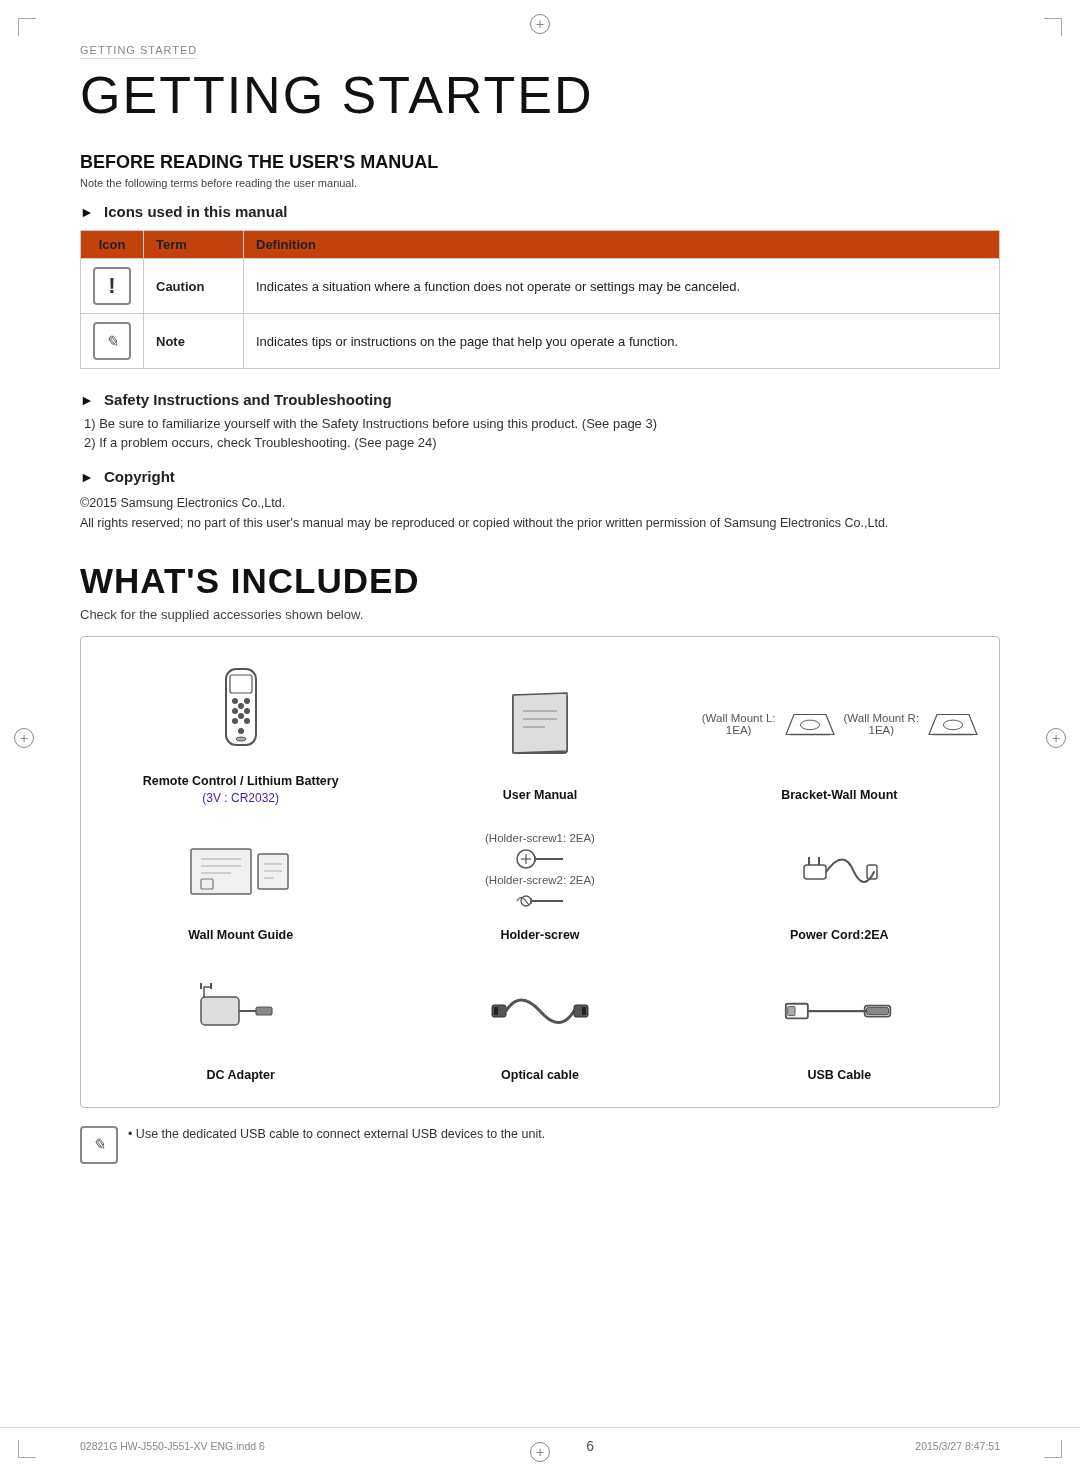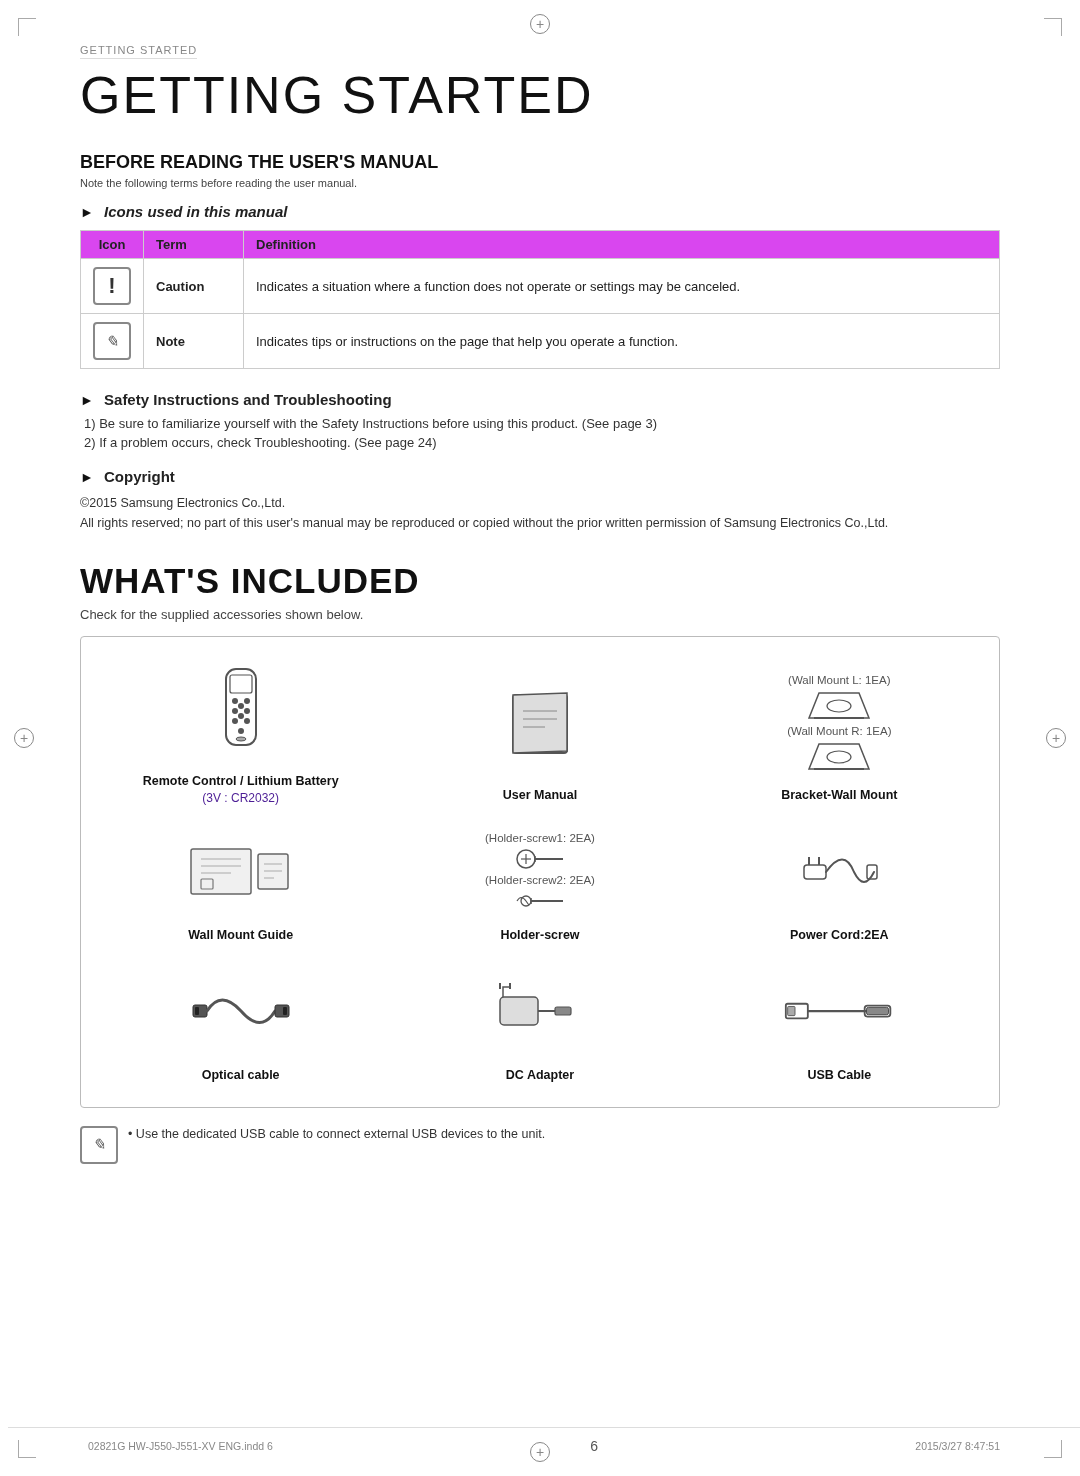--- a/index.html
+++ b/index.html
@@ -112,21 +112,21 @@
     }
 
     
     .icons-table {
       width: 100%;
       border-collapse: collapse;
       margin-bottom: 22px;
       font-size: 13px;
     }
     .icons-table th {
-      background: #d946ef;
+      background: #c2410c;
       border: 1px solid #ccc;
       padding: 6px 12px;
       text-align: left;
       font-weight: 700;
       font-size: 13px;
     }
     .icons-table th.center { text-align: center; }
     .icons-table td {
       border: 1px solid #ccc;
       padding: 8px 12px;
@@ -273,21 +273,21 @@
       list-style: none;
     }
     .note-content li::before {
       content: '• ';
     }
 
     
     .footer {
       position: absolute;
       bottom: 22px;
-      left: 8px; right: 0;
+      left: 0; right: 0;
       display: flex;
       align-items: center;
       justify-content: space-between;
       padding: 0 80px;
       border-top: 1px solid #ddd;
       padding-top: 10px;
     }
     .footer-left { font-size: 10.5px; color: #888; }
     .footer-center { font-size: 14px; color: #555; }
     .footer-right { font-size: 10.5px; color: #888; }
@@ -370,21 +370,21 @@
 
     
     <h1 class="main-title">GETTING STARTED</h1>
 
     
     <div>
       <h2 class="section-title" style="font-size:18px; font-weight:700; margin-bottom:4px;">BEFORE READING THE USER'S MANUAL</h2>
       <p class="section-subtitle">Note the following terms before reading the user manual.</p>
 
       <div class="safety-section">
-        <h3 style="font-size:15px; font-weight:700; margin-bottom:10px;font-style:italic;">
+        <h3 style="font-size:15px; font-weight:700; margin-bottom:10px;">
           <span class="arrow-prefix">►</span>
           <span>Icons used in this manual</span>
         </h3>
 
         <table class="icons-table">
           <thead>
             <tr>
               <th class="center">Icon</th>
               <th>Term</th>
               <th>Definition</th>
@@ -472,21 +472,21 @@
                 <polygon points="8,6 62,4 62,62 8,64" fill="#ddd" stroke="#555" stroke-width="1.5"></polygon>
                 <line x1="18" y1="22" x2="52" y2="22" stroke="#888" stroke-width="1"></line>
                 <line x1="18" y1="30" x2="52" y2="30" stroke="#888" stroke-width="1"></line>
                 <line x1="18" y1="38" x2="40" y2="38" stroke="#888" stroke-width="1"></line>
               </svg>
             </div>
             <div class="accessory-label">User Manual</div>
           </div>
 
           <div class="accessory-item">
-            <div class="accessory-image" style="flex-direction:column; gap:2px;">
+            <div class="accessory-image" style="gap:2px;">
               <div class="sub-note">(Wall Mount L: 1EA)</div>
               <svg width="70" height="35" viewBox="0 0 70 35">
                 <path d="M5,30 L15,5 L55,5 L65,30 Z" fill="none" stroke="#555" stroke-width="1.5"></path>
                 <ellipse cx="35" cy="18" rx="12" ry="6" fill="none" stroke="#555" stroke-width="1.2"></ellipse>
                 <line x1="10" y1="30" x2="60" y2="30" stroke="#555" stroke-width="2"></line>
               </svg>
               <div class="sub-note">(Wall Mount R: 1EA)</div>
               <svg width="70" height="35" viewBox="0 0 70 35">
                 <path d="M5,30 L15,5 L55,5 L65,30 Z" fill="none" stroke="#555" stroke-width="1.5"></path>
                 <ellipse cx="35" cy="18" rx="12" ry="6" fill="none" stroke="#555" stroke-width="1.2"></ellipse>
@@ -547,51 +547,51 @@
                 <path d="M27,35 Q45,10 55,35 Q65,55 75,35" fill="none" stroke="#555" stroke-width="2" stroke-linecap="round"></path>
 
                 <rect x="68" y="28" width="10" height="14" rx="2" fill="none" stroke="#555" stroke-width="1.5"></rect>
               </svg>
             </div>
             <div class="accessory-label">Power Cord:2EA</div>
           </div>
 
           <div class="accessory-item">
             <div class="accessory-image">
+              <svg class="dc-svg" viewBox="0 0 90 70">
+
+                <rect x="5" y="20" width="38" height="28" rx="4" fill="#ddd" stroke="#555" stroke-width="1.5"></rect>
+
+                <line x1="43" y1="34" x2="62" y2="34" stroke="#555" stroke-width="2"></line>
+
+                <rect x="60" y="30" width="16" height="8" rx="2" fill="#888" stroke="#555" stroke-width="1.2"></rect>
+
+                <path d="M8,20 L8,10 L15,10" fill="none" stroke="#555" stroke-width="1.5"></path>
+
+                <line x1="5" y1="12" x2="5" y2="6" stroke="#555" stroke-width="2"></line>
+                <line x1="15" y1="12" x2="15" y2="6" stroke="#555" stroke-width="2"></line>
+              </svg>
+            </div>
+            <div class="accessory-label">DC Adapter</div>
+          </div>
+
+          <div class="accessory-item">
+            <div class="accessory-image">
               <svg class="optical-svg" viewBox="0 0 100 65">
 
                 <rect x="2" y="26" width="14" height="12" rx="2" fill="#555" stroke="#333" stroke-width="1"></rect>
                 <rect x="4" y="28" width="4" height="8" rx="1" fill="#222"></rect>
 
                 <path d="M16,32 Q30,10 50,32 Q70,55 84,32" fill="none" stroke="#555" stroke-width="3" stroke-linecap="round"></path>
 
                 <rect x="84" y="26" width="14" height="12" rx="2" fill="#555" stroke="#333" stroke-width="1"></rect>
                 <rect x="92" y="28" width="4" height="8" rx="1" fill="#222"></rect>
               </svg>
             </div>
             <div class="accessory-label">Optical cable</div>
-          </div>
-
-          <div class="accessory-item">
-            <div class="accessory-image">
-              <svg class="dc-svg" viewBox="0 0 90 70">
-
-                <rect x="5" y="20" width="38" height="28" rx="4" fill="#ddd" stroke="#555" stroke-width="1.5"></rect>
-
-                <line x1="43" y1="34" x2="62" y2="34" stroke="#555" stroke-width="2"></line>
-
-                <rect x="60" y="30" width="16" height="8" rx="2" fill="#888" stroke="#555" stroke-width="1.2"></rect>
-
-                <path d="M8,20 L8,10 L15,10" fill="none" stroke="#555" stroke-width="1.5"></path>
-
-                <line x1="5" y1="12" x2="5" y2="6" stroke="#555" stroke-width="2"></line>
-                <line x1="15" y1="12" x2="15" y2="6" stroke="#555" stroke-width="2"></line>
-              </svg>
-            </div>
-            <div class="accessory-label">DC Adapter</div>
           </div>
 
           <div class="accessory-item">
             <div class="accessory-image">
               <svg class="usb-svg" viewBox="0 0 120 45">
 
                 <rect x="2" y="14" width="24" height="16" rx="2" fill="none" stroke="#555" stroke-width="2"></rect>
                 <rect x="4" y="17" width="8" height="10" rx="1" fill="#aaa" stroke="#555" stroke-width="1"></rect>
 
                 <line x1="26" y1="22" x2="90" y2="22" stroke="#555" stroke-width="2.5"></line>

